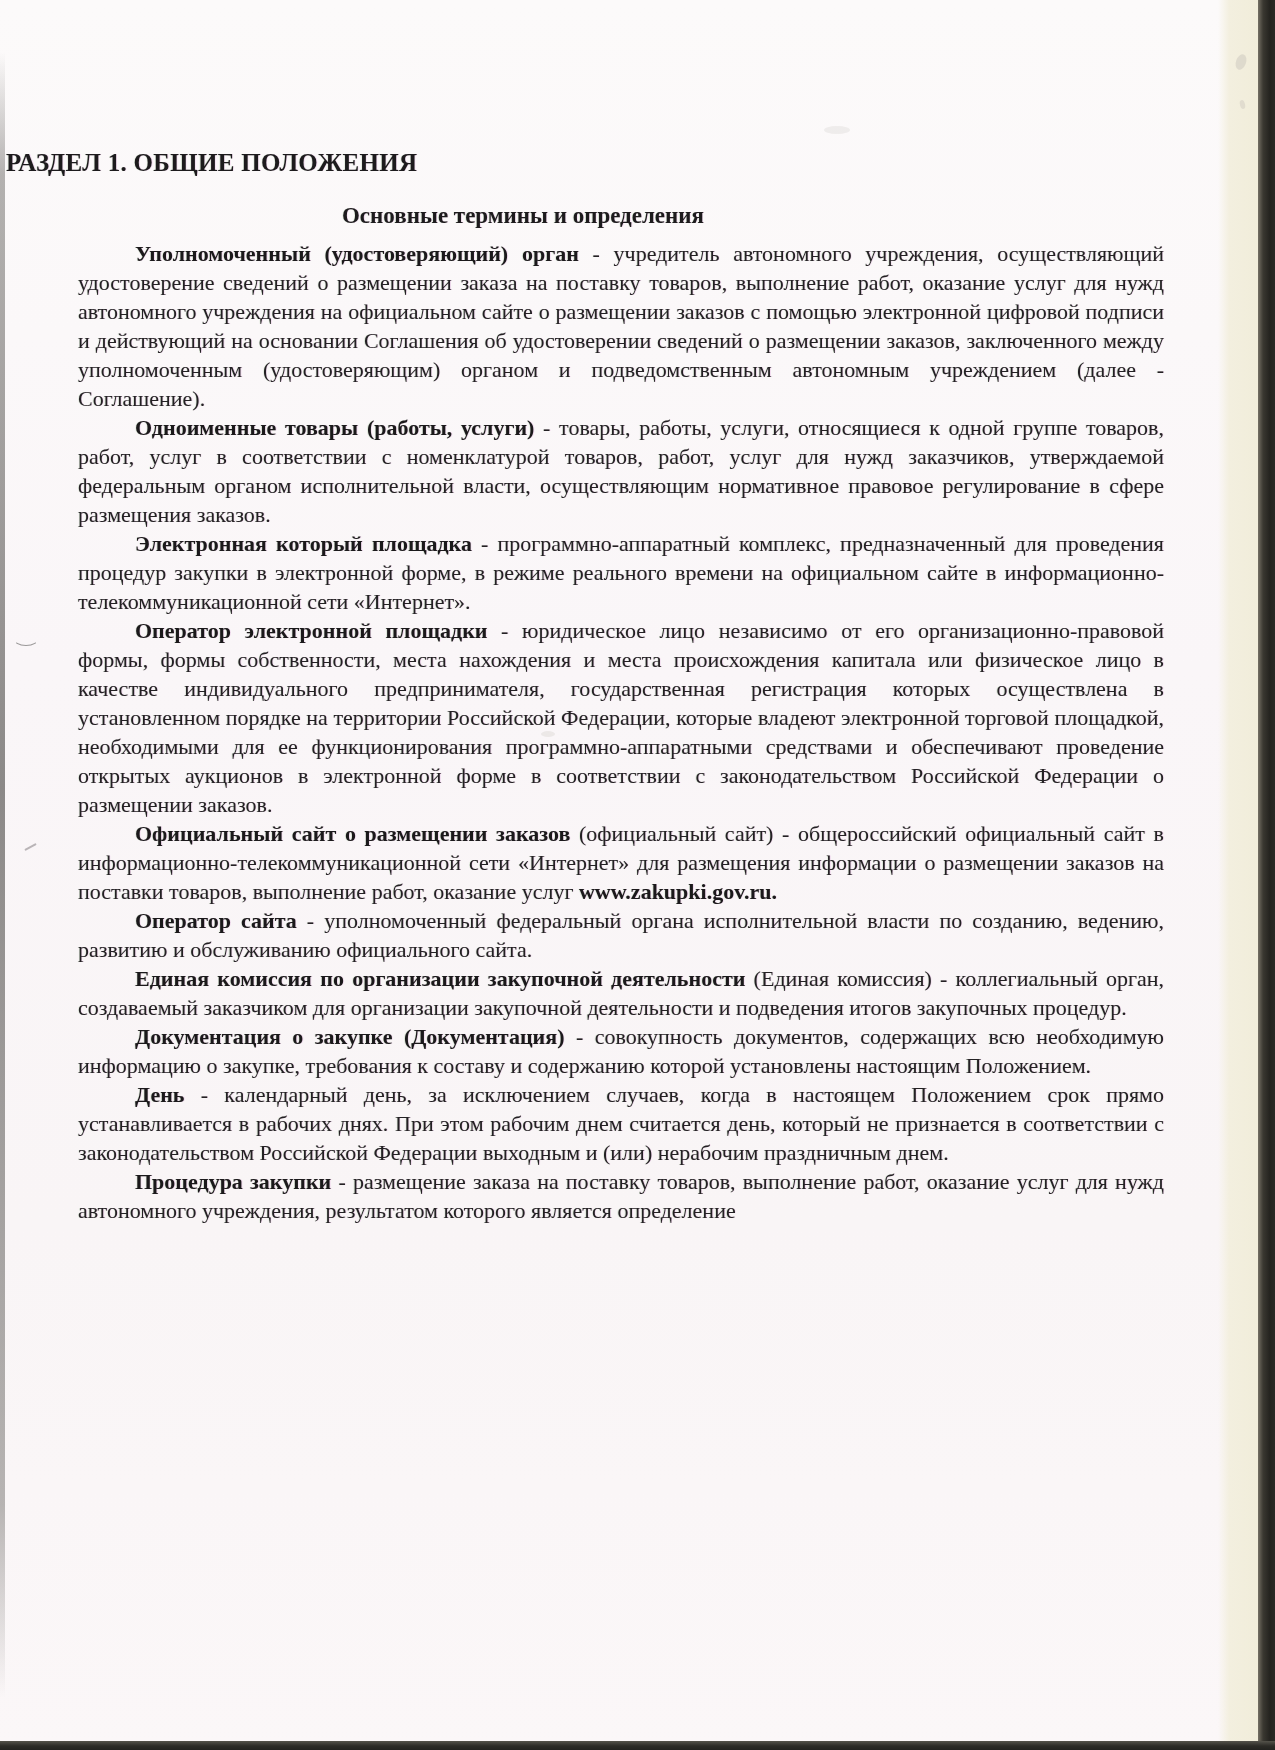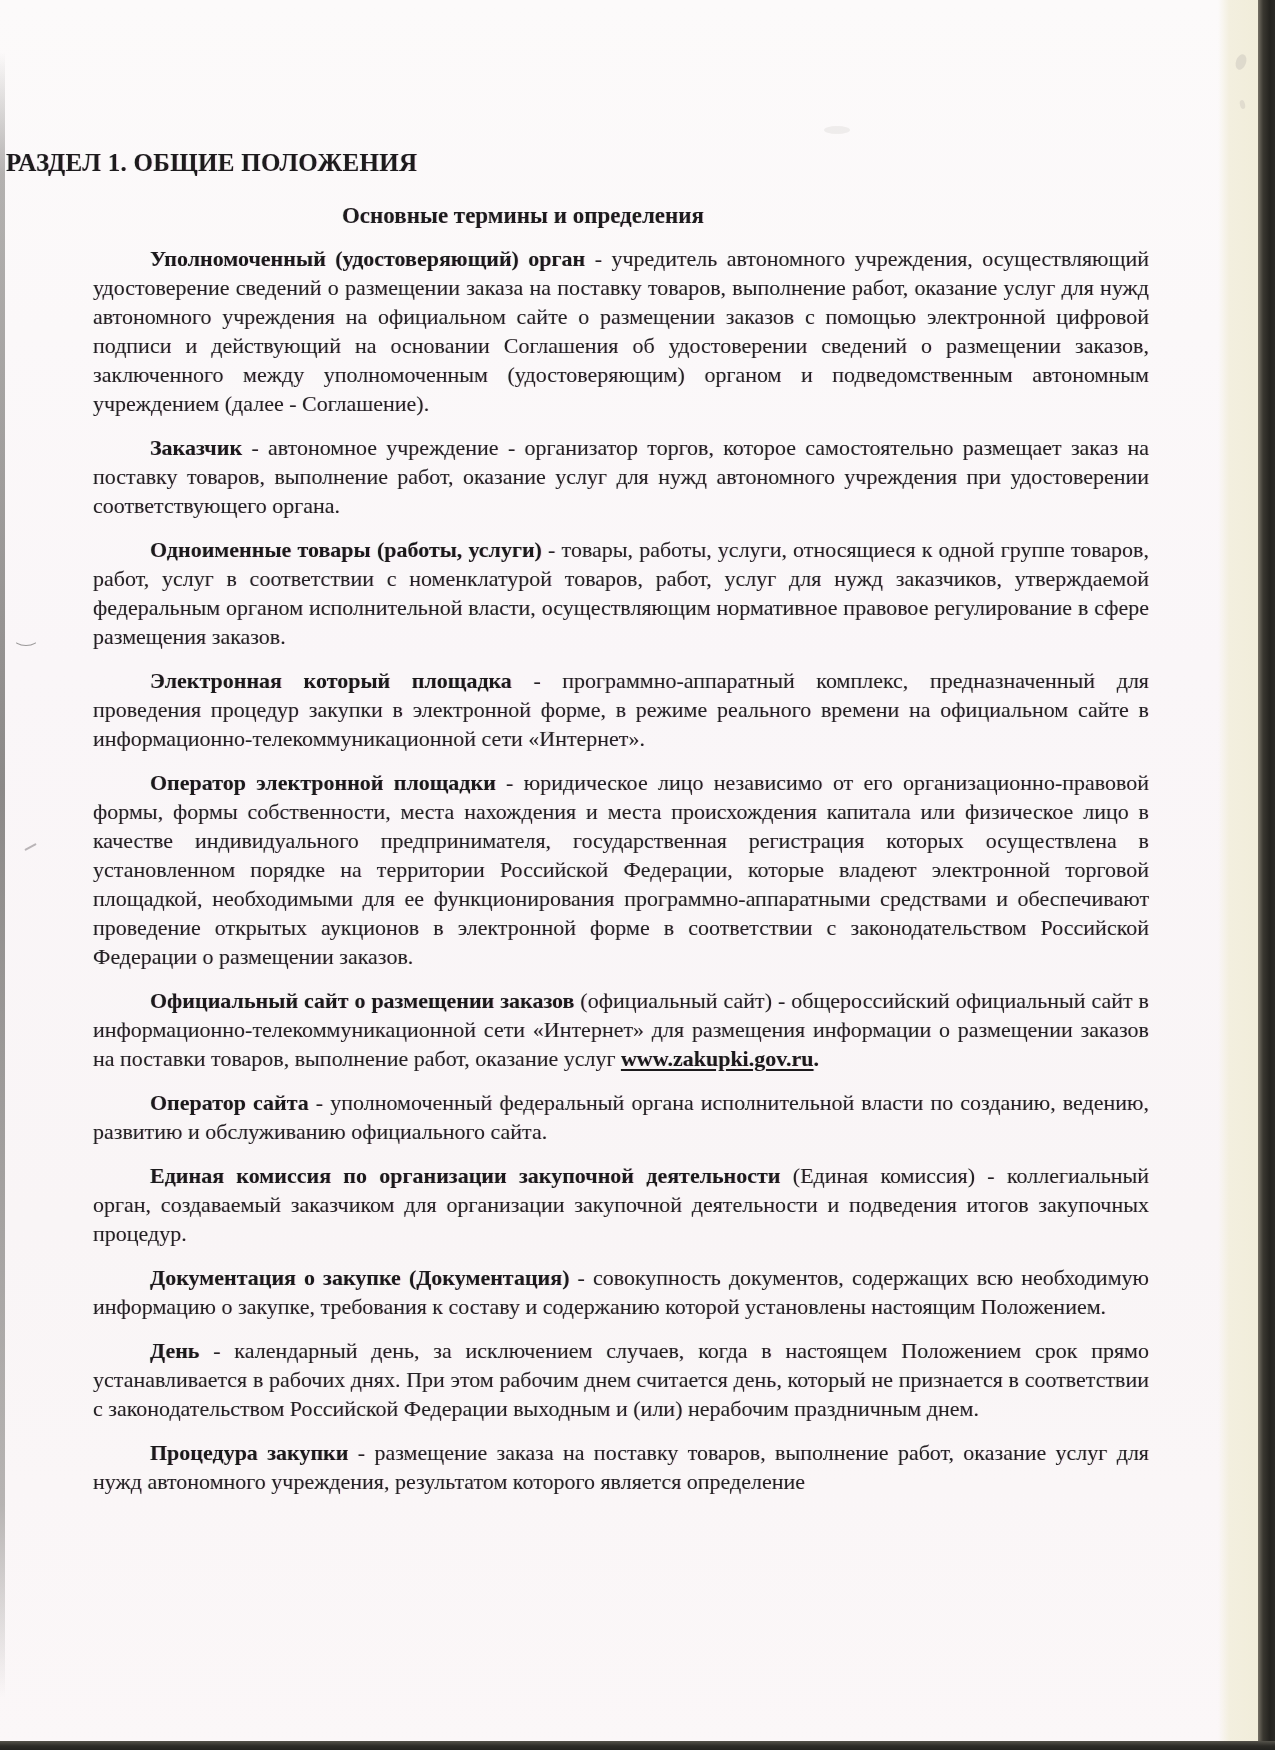--- a/index.html
+++ b/index.html
@@ -28,28 +28,28 @@
   .doc-subtitle {
     font-size: 23px; font-weight: 700;
     line-height: 26px;
     text-align: center;
     transform: translateX(-98px);
     margin: 25px 0 10px 0;
     color: #1d1b1d;
   }
   .paragraphs { margin-top: 0; }
   .para {
-    margin: 15px;
+    margin: 0;
     font-size: 22px;
     line-height: 29px;
     text-align: justify;
     text-indent: 57px;
   }
   .para .b { font-weight: 700; color: #1b191b; }
-  .para .u { text-decoration: underline; text-underline-offset: 3px; }
+  .para .u { text-underline-offset: 3px; }
   
   .scan-edge-left {
     position: absolute; left: 0; top: 0;
     width: 5px; height: 1750px;
     background: linear-gradient(180deg,
       rgba(90,88,84,0) 3%,
       rgba(92,90,86,0.45) 10%,
       rgba(72,70,67,0.62) 45%,
       rgba(90,88,84,0.42) 86%,
       rgba(90,88,84,0) 97%);
@@ -102,21 +102,20 @@
 <div class="smudge smudge-1"></div>
 <div class="smudge smudge-2"></div>
 <div class="smudge smudge-3"></div>
 <div class="smudge smudge-4"></div>
 
 <div class="page-text">
   <h1 class="doc-title">РАЗДЕЛ 1. ОБЩИЕ ПОЛОЖЕНИЯ</h1>
   <h2 class="doc-subtitle">Основные термины и определения</h2>
   <div class="paragraphs">
       <p class="para"><span class="b">Уполномоченный (удостоверяющий) орган</span><span> - учредитель автономного учреждения, осуществляющий удостоверение сведений о размещении заказа на поставку товаров, выполнение работ, оказание услуг для нужд автономного учреждения на официальном сайте о размещении заказов с помощью электронной цифровой подписи и действующий на основании Соглашения об удостоверении сведений о размещении заказов, заключенного между уполномоченным (удостоверяющим) органом и подведомственным автономным учреждением (далее - Соглашение).</span></p>
-      <p class="para"><span class="b">Заказчик</span><span> - автономное учреждение - организатор торгов, которое самостоятельно размещает заказ на поставку товаров, выполнение работ, оказание услуг для нужд автономного учреждения при удостоверении соответствующего органа.</span></p>
       <p class="para"><span class="b">Одноименные товары (работы, услуги)</span><span> - товары, работы, услуги, относящиеся к одной группе товаров, работ, услуг в соответствии с номенклатурой товаров, работ, услуг для нужд заказчиков, утверждаемой федеральным органом исполнительной власти, осуществляющим нормативное правовое регулирование в сфере размещения заказов.</span></p>
       <p class="para"><span class="b">Электронная который площадка</span><span> - программно-аппаратный комплекс, предназначенный для проведения процедур закупки в электронной форме, в режиме реального времени на официальном сайте в информационно-телекоммуникационной сети «Интернет».</span></p>
       <p class="para"><span class="b">Оператор электронной площадки</span><span> - юридическое лицо независимо от его организационно-правовой формы, формы собственности, места нахождения и места происхождения капитала или физическое лицо в качестве индивидуального предпринимателя, государственная регистрация которых осуществлена в установленном порядке на территории Российской Федерации, которые владеют электронной торговой площадкой, необходимыми для ее функционирования программно-аппаратными средствами и обеспечивают проведение открытых аукционов в электронной форме в соответствии с законодательством Российской Федерации о размещении заказов.</span></p>
       <p class="para"><span class="b">Официальный сайт о размещении заказов</span><span> (официальный сайт) - общероссийский официальный сайт в информационно-телекоммуникационной сети «Интернет» для размещения информации о размещении заказов на поставки товаров, выполнение работ, оказание услуг </span><span class="b u">www.zakupki.gov.ru</span><span class="b">.</span></p>
       <p class="para"><span class="b">Оператор сайта</span><span> - уполномоченный федеральный органа исполнительной власти по созданию, ведению, развитию и обслуживанию официального сайта.</span></p>
       <p class="para"><span class="b">Единая комиссия по организации закупочной деятельности</span><span> (Единая комиссия) - коллегиальный орган, создаваемый заказчиком для организации закупочной деятельности и подведения итогов закупочных процедур.</span></p>
       <p class="para"><span class="b">Документация о закупке (Документация)</span><span> - совокупность документов, содержащих всю необходимую информацию о закупке, требования к составу и содержанию которой установлены настоящим Положением.</span></p>
       <p class="para"><span class="b">День</span><span> - календарный день, за исключением случаев, когда в настоящем Положением срок прямо устанавливается в рабочих днях. При этом рабочим днем считается день, который не признается в соответствии с законодательством Российской Федерации выходным и (или) нерабочим праздничным днем.</span></p>
       <p class="para"><span class="b">Процедура закупки</span><span> - размещение заказа на поставку товаров, выполнение работ, оказание услуг для нужд автономного учреждения, результатом которого является определение</span></p>
     </div>

